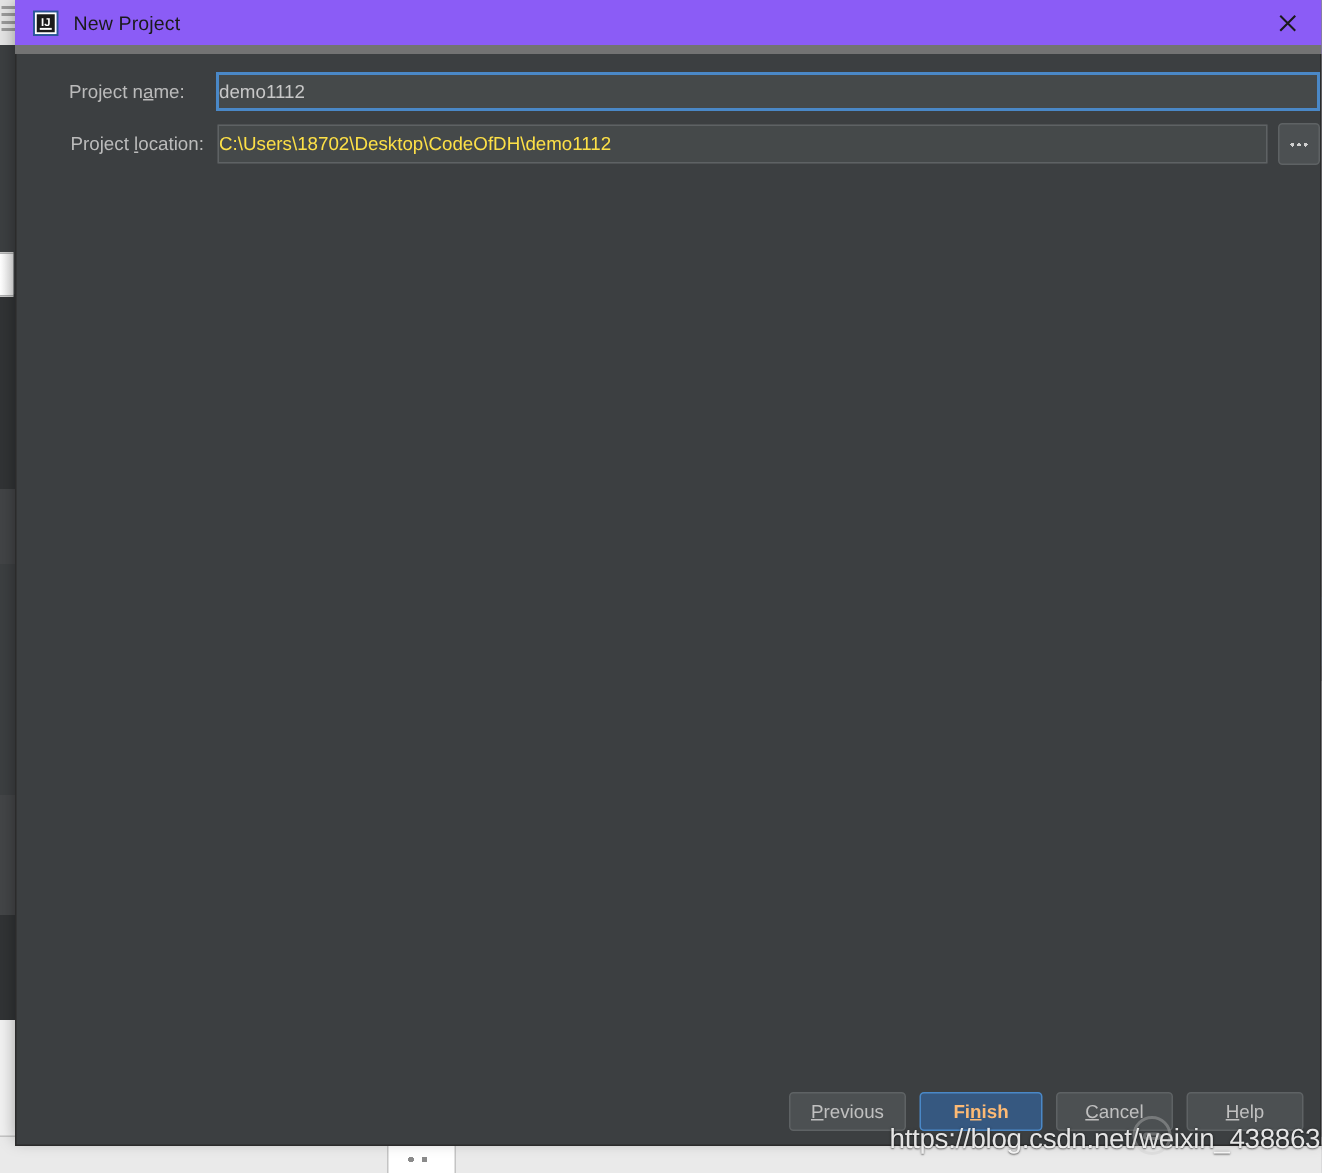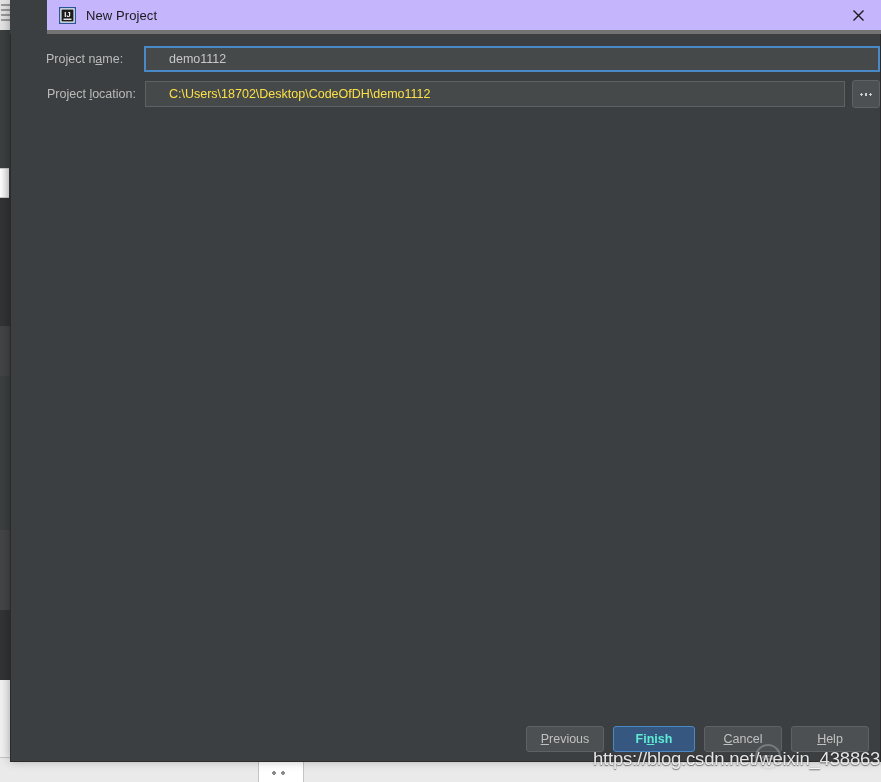--- a/index.html
+++ b/index.html
@@ -192,25 +192,24 @@
     top: 0;
     width: 871px;
     height: 758px;
     background: #3c3f41;
     box-shadow: 0 2px 10px rgba(0,0,0,0.35);
   }
 
   .titlebar {
     position: relative;
     height: 30px;
-    background: #c4b5fd;
-    border-bottom: 4px solid #737373;
-    display: flex;
-    align-items: center;
-    margin-left: 37px;
+    background: #8b5cf6;
+    border-bottom: 6px solid #737373;
+    display: flex;
+    align-items: center;
   }
   .title-icon {
     width: 17px;
     height: 17px;
     margin-left: 12px;
     margin-right: 10px;
     flex: 0 0 auto;
   }
   .title-text {
     font-size: 13px;
@@ -262,21 +261,21 @@
   }
   .form-label u { text-decoration: underline; }
 
   .text-input {
     box-sizing: border-box;
     height: 26px;
     line-height: 24px;
     font-size: 12.5px;
     color: #bbbbbb;
     background: #45494a;
-    padding: 0 23px;
+    padding: 0 0;
     outline: none;
     font-family: "Liberation Sans", sans-serif;
   }
   #project-name-input {
     width: 736px;
     background: #45494a;
     border: 2px solid #4a88c7;
     color: #c8c8c8;
     caret-color: #c8c8c8;
   }
@@ -365,21 +364,21 @@
     display: flex;
     align-items: center;
     justify-content: center;
     cursor: default;
     white-space: nowrap;
   }
   .dlg-button u { text-decoration: underline; }
   .dlg-button.primary {
     background: #365880;
     border: 1px solid #4a88c7;
-    color: #5eead4;
+    color: #fdba74;
     font-weight: bold;
   }
   #btn-previous { min-width: 78px; }
   #btn-finish   { min-width: 82px; }
   #btn-cancel   { min-width: 78px; }
   #btn-help     { min-width: 78px; }
 
   
   #watermark {
     position: absolute;

